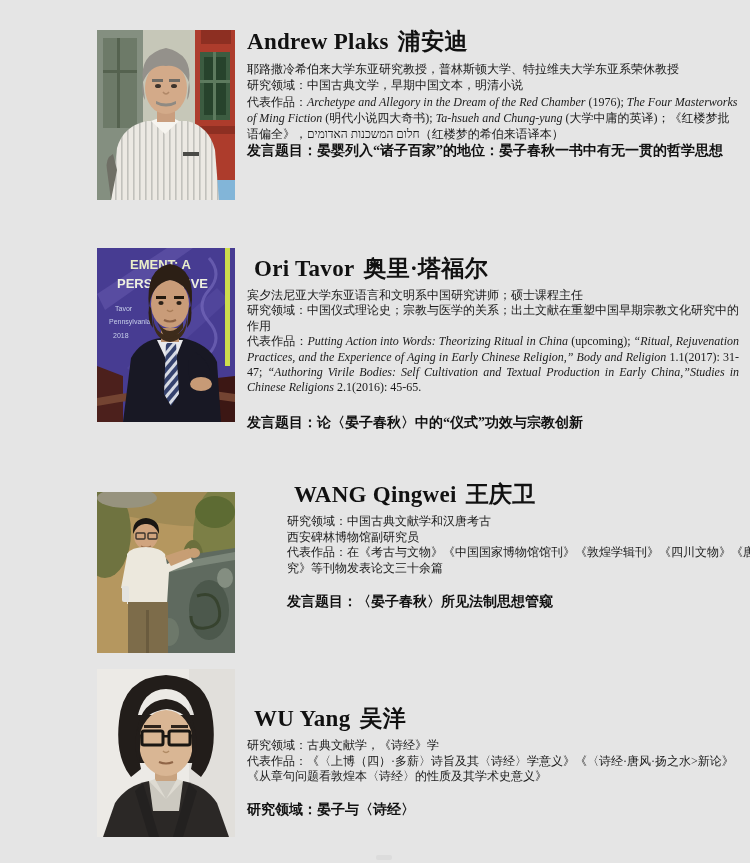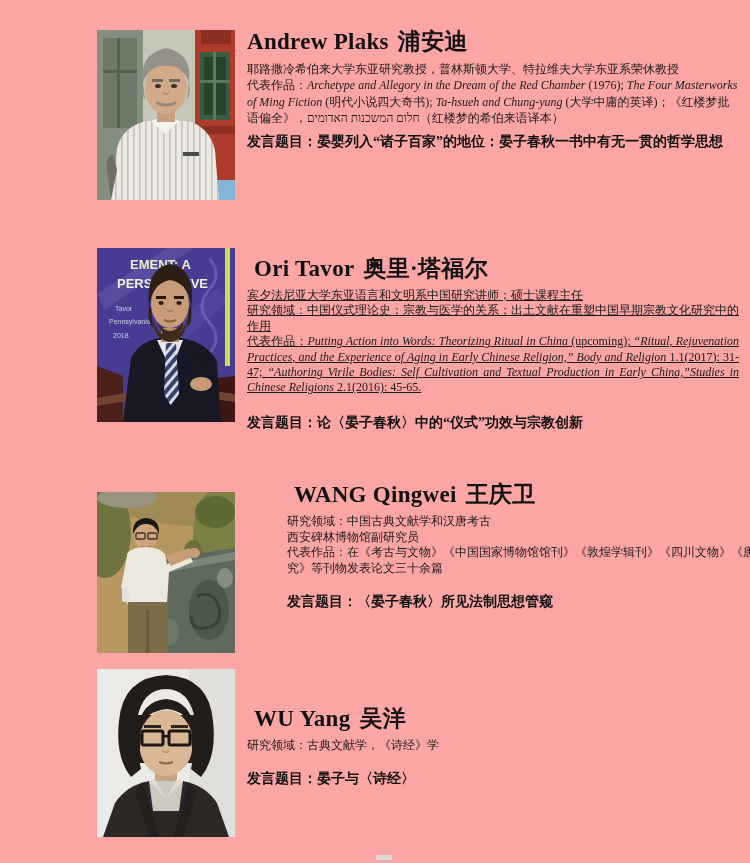--- a/index.html
+++ b/index.html
@@ -1,36 +1,36 @@
 <!DOCTYPE html>
 <html><head>
 <meta charset="utf-8">
 <style>
   html,body { margin:0; padding:0; background:#ffffff; }
   .page {
     position:relative; width:750px; height:863px; overflow:hidden;
-    background:#fca5a5; font-family:"Liberation Serif", serif; color:#1a1a1a;
+    background:#e5e5e5; font-family:"Liberation Serif", serif; color:#1a1a1a;
   }
   .photo { position:absolute; left:97px; width:138px; overflow:hidden; }
   .photo svg { display:block; }
   .text-col { position:absolute; left:247px; width:492px; }
   h2.speaker-name {
     margin:0; font-size:23px; font-weight:bold; color:#111;
     letter-spacing:0.3px; line-height:27px; white-space:nowrap;
   }
   h2 .zh { margin-left:9px; }
   .bio { margin-top:6px; }
   .bio p { margin:0; font-size:12px; line-height:16.3px; }
-  .s2 .bio p { line-height:15.4px;text-decoration:underline; }
+  .s2 .bio p { line-height:15.4px; }
   .s3 .bio p, .s4 .bio p { line-height:15.6px; }
   .works-justify { text-align: justify; }
   .topic {
     margin:0; font-weight:bold; font-size:14px; line-height:17px; color:#111;
   }
-  .s1 .topic { margin-top:7px; }
+  .s1 .topic { margin-top:0; }
   .s2 .topic { margin-top:18px; }
   .s3 .topic { margin-top:17px; }
   .s4 .topic { margin-top:16px; }
   .indent { padding-left:7px; }
   .artifact {
     position:absolute; left:376px; top:855px; width:16px; height:5px;
     background:#dcdcdc; border-radius:2px;
   }
 </style>
 </head>
@@ -76,20 +76,21 @@
       <path d="M66,62 Q69,66 72,62" stroke="#b08868" stroke-width="1.5" fill="none"></path>
       <path d="M59,71 Q69,76 79,71 L79,74 Q69,79 59,74 Z" fill="#8f8a83"></path>
       <rect x="86" y="122" width="16" height="4" fill="#4a4a46"></rect>
       <path d="M14,170 L10,140 Q8,128 16,124 L20,140 Z" fill="#6f6f65"></path>
     </svg>
   </div>
   <div class="text-col s1" style="top:28px;">
     <h2 class="speaker-name"><span>Andrew Plaks</span><span class="zh">浦安迪</span></h2>
     <div class="bio">
       <p><span>耶路撒冷希伯来大学东亚研究教授，普林斯顿大学、特拉维夫大学东亚系荣休教授</span></p>
+      <p><span>研究领域：中国古典文学，早期中国文本，明清小说</span></p>
       <p><span>代表作品：</span><span style="font-style: italic;">Archetype and Allegory in the Dream of the Red Chamber</span><span> (1976); </span><span style="font-style: italic;">The Four Masterworks of Ming Fiction</span><span> (明代小说四大奇书); </span><span style="font-style: italic;">Ta-hsueh and Chung-yung</span><span> (大学中庸的英译)；《红楼梦批语偏全》，</span><span dir="rtl">חלום המשכנות האדומים</span><span>（红楼梦的希伯来语译本）</span></p>
     </div>
     <p class="topic">发言题目：晏婴列入“诸子百家”的地位：晏子春秋一书中有无一贯的哲学思想</p>
   </div>
 
   <div class="photo" style="top:248px; height:174px;">
     <svg width="138" height="174" viewBox="0 0 138 174" xmlns="http://www.w3.org/2000/svg">
       <defs>
         <pattern id="tieStripes" width="7" height="7" patternUnits="userSpaceOnUse" patternTransform="rotate(40)">
           <rect width="7" height="7" fill="#35426e"></rect>
@@ -209,18 +210,19 @@
       <polygon points="52,112 69,130 58,110" fill="#dedbd2"></polygon>
       <polygon points="86,112 69,130 80,110" fill="#dedbd2"></polygon>
       <path d="M46,114 L62,168 L52,168 L38,122 Z" fill="#232120"></path>
       <path d="M92,114 L76,168 L86,168 L100,122 Z" fill="#232120"></path>
     </svg>
   </div>
   <div class="text-col s4" style="top:705px;">
     <h2 class="speaker-name indent"><span>WU Yang</span><span class="zh">吴洋</span></h2>
     <div class="bio">
       <p><span>研究领域：古典文献学，《诗经》学</span></p>
-    </div>
-    <p class="topic">发言题目：晏子与〈诗经〉</p>
+      <p><span>代表作品：《〈上博（四）·多薪〉诗旨及其〈诗经〉学意义》《〈诗经·唐风·扬之水&gt;新论》《从章句问题看敦煌本〈诗经〉的性质及其学术史意义》</span></p>
+    </div>
+    <p class="topic">研究领域：晏子与〈诗经〉</p>
   </div>
 
   <div class="artifact"></div>
 </div>
 
 </body></html>

